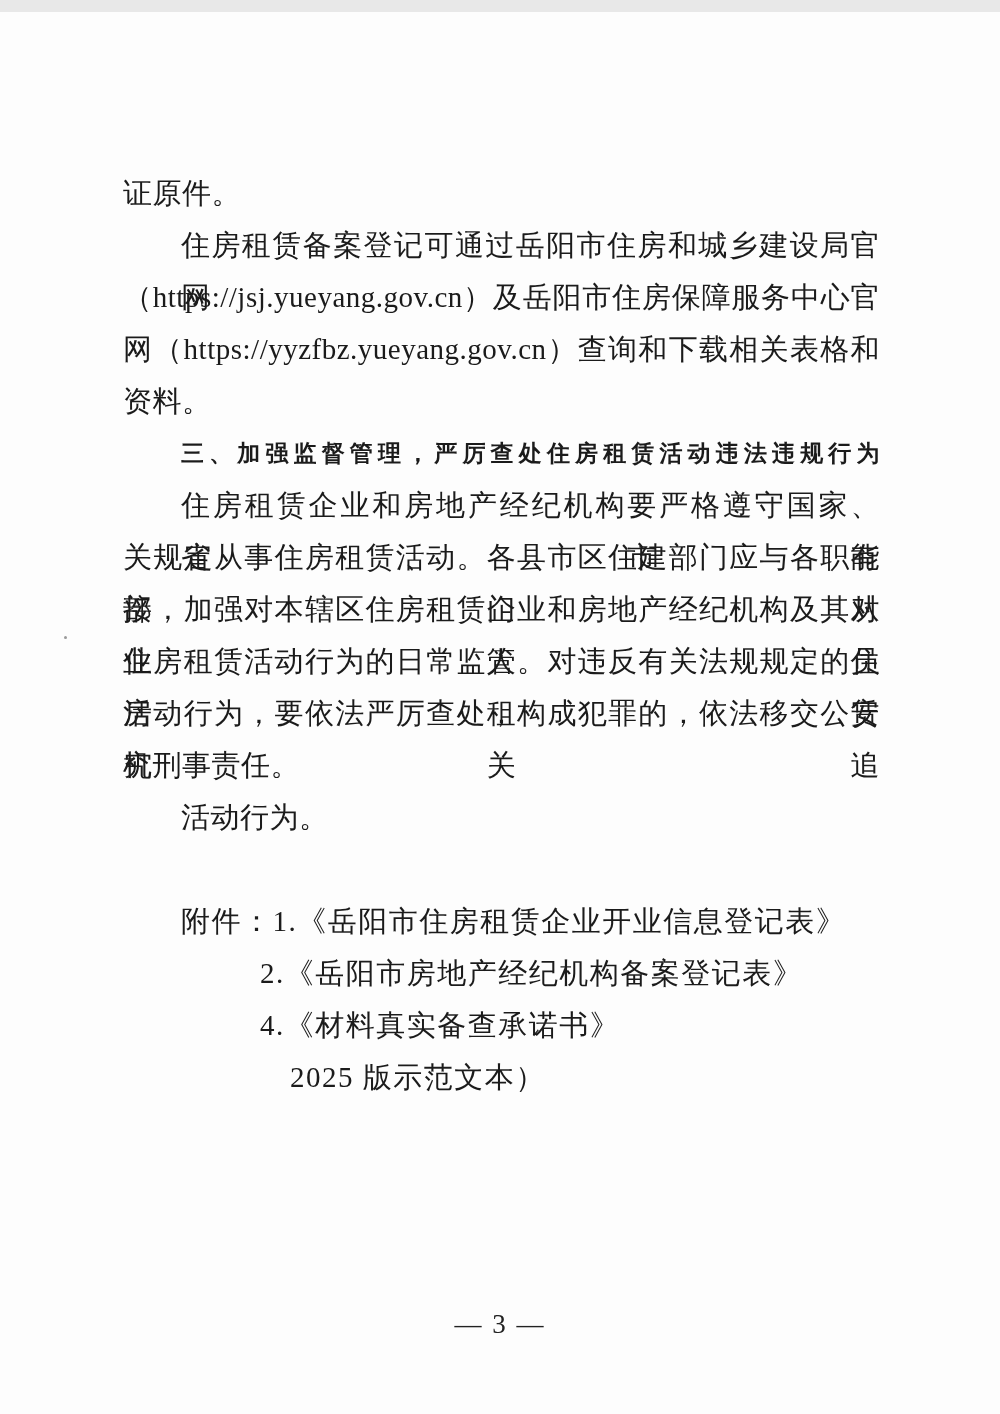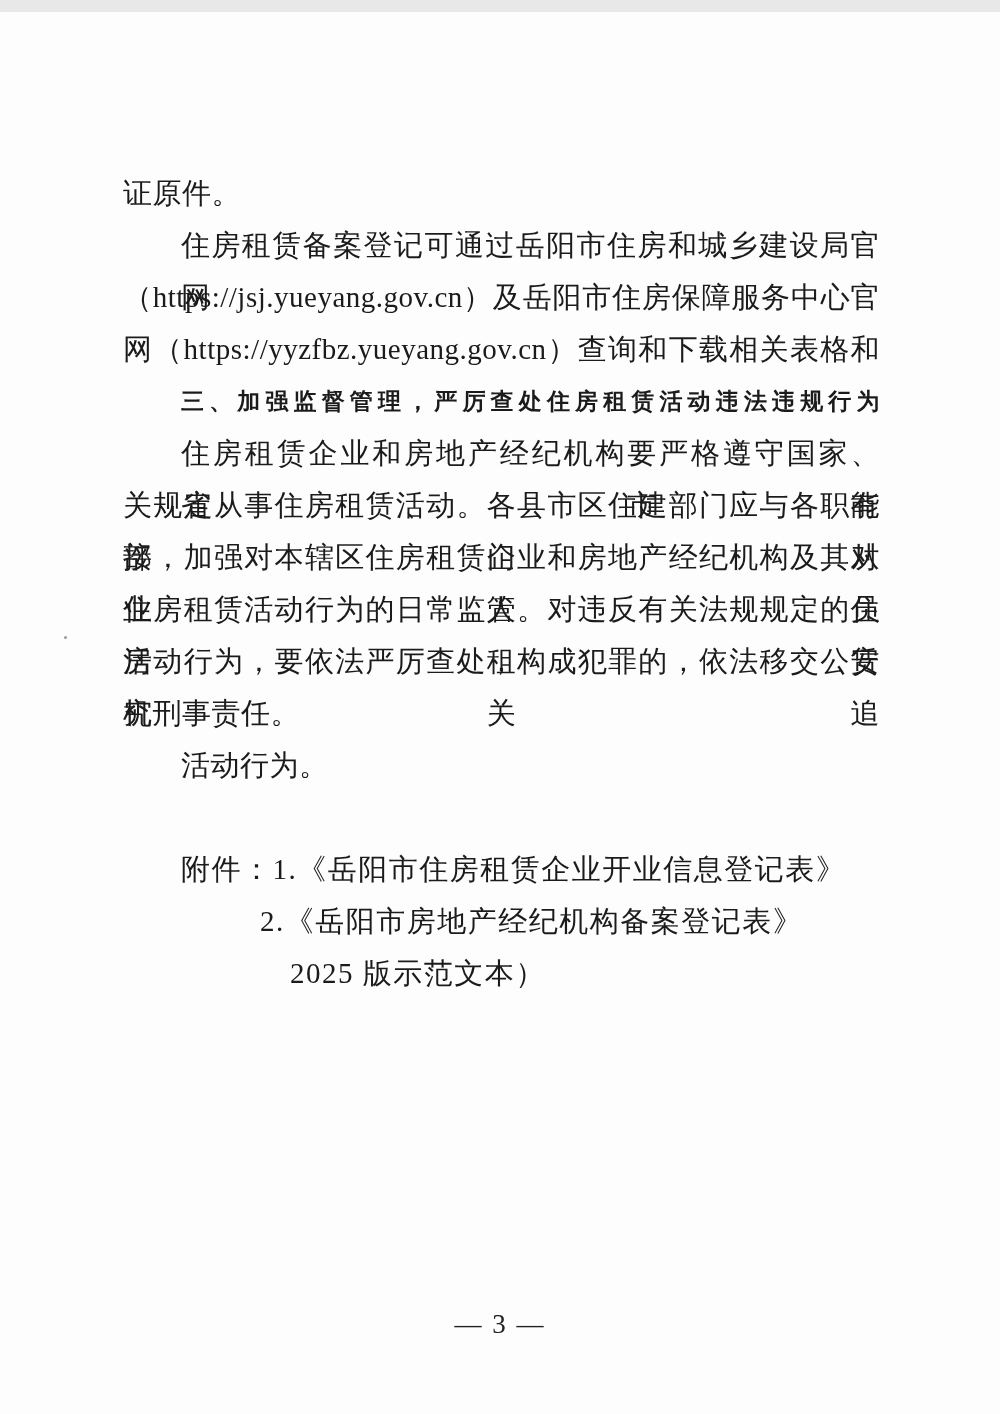--- a/index.html
+++ b/index.html
@@ -73,36 +73,38 @@
   <div class="speck"></div>
 
   <div class="content">
 
     <div class="line">证原件。</div>
 
 
     <div class="line indent fill">住房租赁备案登记可通过岳阳市住房和城乡建设局官网</div>
     <div class="line fill">（https://jsj.yueyang.gov.cn）及岳阳市住房保障服务中心官</div>
     <div class="line fill">网（https://yyzfbz.yueyang.gov.cn）查询和下载相关表格和</div>
+    <div class="line">资料。</div>
 
     <div class="line indent fill heading">三、加强监督管理，严厉查处住房租赁活动违法违规行为</div>
 
     <div class="line indent fill">住房租赁企业和房地产经纪机构要严格遵守国家、省、市有</div>
     <div class="line fill">关规定从事住房租赁活动。各县市区住建部门应与各职能部门对</div>
     <div class="line fill">接，加强对本辖区住房租赁企业和房地产经纪机构及其从业人员</div>
     <div class="line fill">住房租赁活动行为的日常监管。对违反有关法规规定的住房租赁</div>
     <div class="line fill">活动行为，要依法严厉查处，构成犯罪的，依法移交公安机关追</div>
     <div class="line">究刑事责任。</div>
 
     <div class="line indent">活动行为。</div>
 
     <div class="spacer"></div>
 
     <div class="line indent att"><span>附件：</span><span>1.《岳阳市住房租赁企业开业信息登记表》</span></div>
 
     <div class="line att-item att">2.《岳阳市房地产经纪机构备案登记表》</div>
+    <div class="line att-item att">4.《材料真实备查承诺书》</div>
     <div class="line att-cont att">2025 版示范文本）</div>
 
   </div>
 
   <div class="footer">— 3 —</div>
 
 </div>
 
 </body></html>

